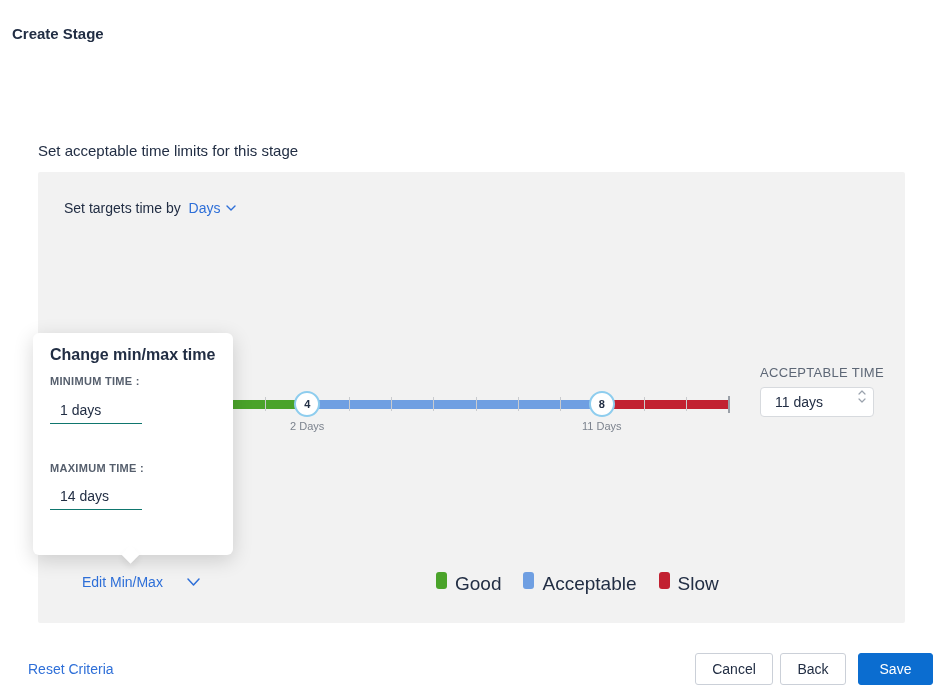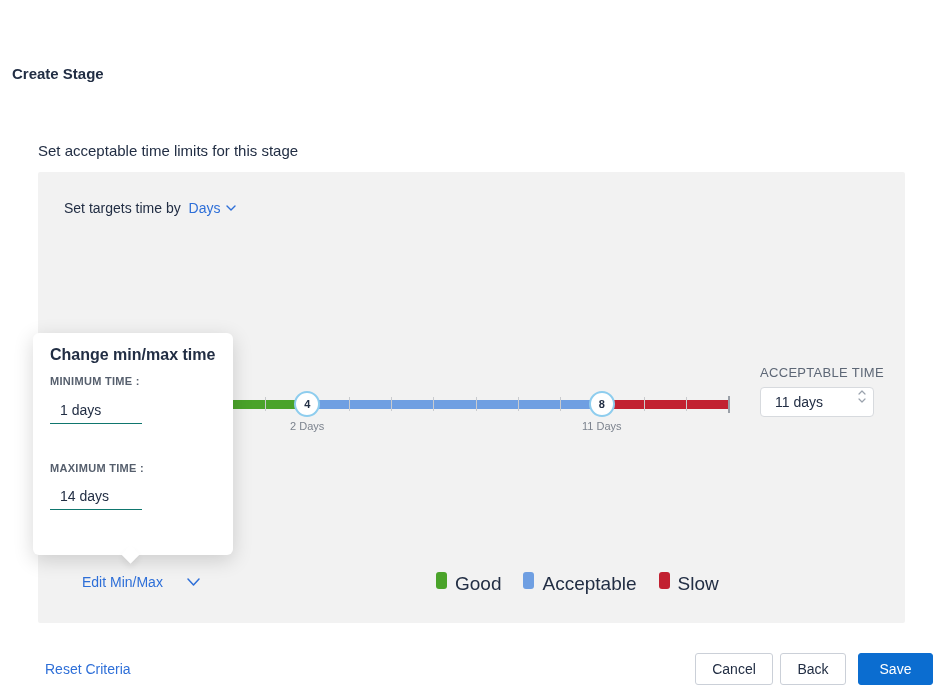--- a/index.html
+++ b/index.html
@@ -1,20 +1,20 @@
 <!DOCTYPE html>
 <html><head>
 <meta charset="utf-8">
 <style>
   * { margin:0; padding:0; box-sizing:border-box; }
   html,body { width:943px; height:699px; background:#fff; overflow:hidden;
     font-family:"Liberation Sans", sans-serif; color:#222e44; }
   .app { position:relative; width:943px; height:699px; }
 
-  .page-title { position:absolute; left:12px; top:25px; font-size:15px; font-weight:700;margin-top:40px; }
+  .page-title { position:absolute; left:12px; top:25px; font-size:15px; font-weight:700; }
 
   
   .stepper { position:absolute; left:38px; top:78px; width:867px; height:26px;
     display:flex; align-items:center; }
   .step { display:flex; align-items:center; cursor:pointer; }
   .step-circle { width:26px; height:26px; border-radius:50%; background:#fff;
     border:1.5px solid #3a6fd8; display:flex; align-items:center; justify-content:center; flex:0 0 auto; }
   .step-circle.filled { background:#2e6fd9; border-color:#2e6fd9; color:#fff;
     font-size:13px; font-weight:600; }
   .step-label { margin-left:11px; font-size:14px; white-space:nowrap; }
@@ -66,21 +66,21 @@
     background:#fff; transform:rotate(45deg); box-shadow:3px 3px 6px rgba(0,0,0,.07); }
   .popover-title { position:absolute; left:17px; top:13px; font-size:16px; font-weight:600; }
   .pop-label { position:absolute; left:17px; font-size:11px; font-weight:700;
     color:#565f6d; letter-spacing:.3px; }
   .pop-field { position:absolute; left:17px; width:92px; height:28px;
     border:none; border-bottom:1px solid #0f766e; background:transparent;
     padding:0 0 0 10px; font-size:14px; color:#222e44;
     font-family:"Liberation Sans", sans-serif; outline:none; }
 
   
-  .reset-link { position:absolute; left:45px; top:661px; font-size:14px; color:#2e6fd8; cursor:pointer;text-align:right; }
+  .reset-link { position:absolute; left:28px; top:661px; font-size:14px; color:#2e6fd8; cursor:pointer;text-align:right; }
   .btn { position:absolute; top:653px; height:32px; border-radius:3px; font-size:14px;
     font-family:"Liberation Sans", sans-serif; cursor:pointer; }
   .btn-ghost { background:#fff; border:1px solid #cbd0d8; color:#222e44; }
   .btn-cancel { left:695px; width:78px; }
   .btn-back { left:780px; width:66px; }
   .btn-save { left:858px; width:75px; background:#0b6dd0; border:1px solid #0b6dd0; color:#fff; }
 </style>
 </head>
 <body>
 

